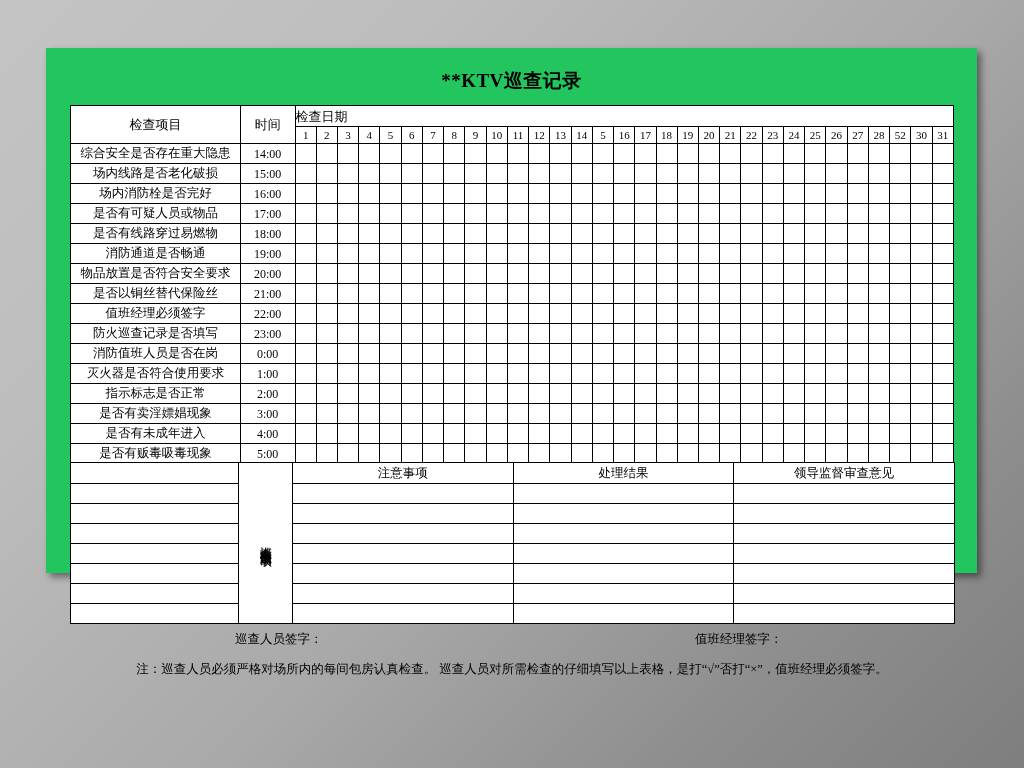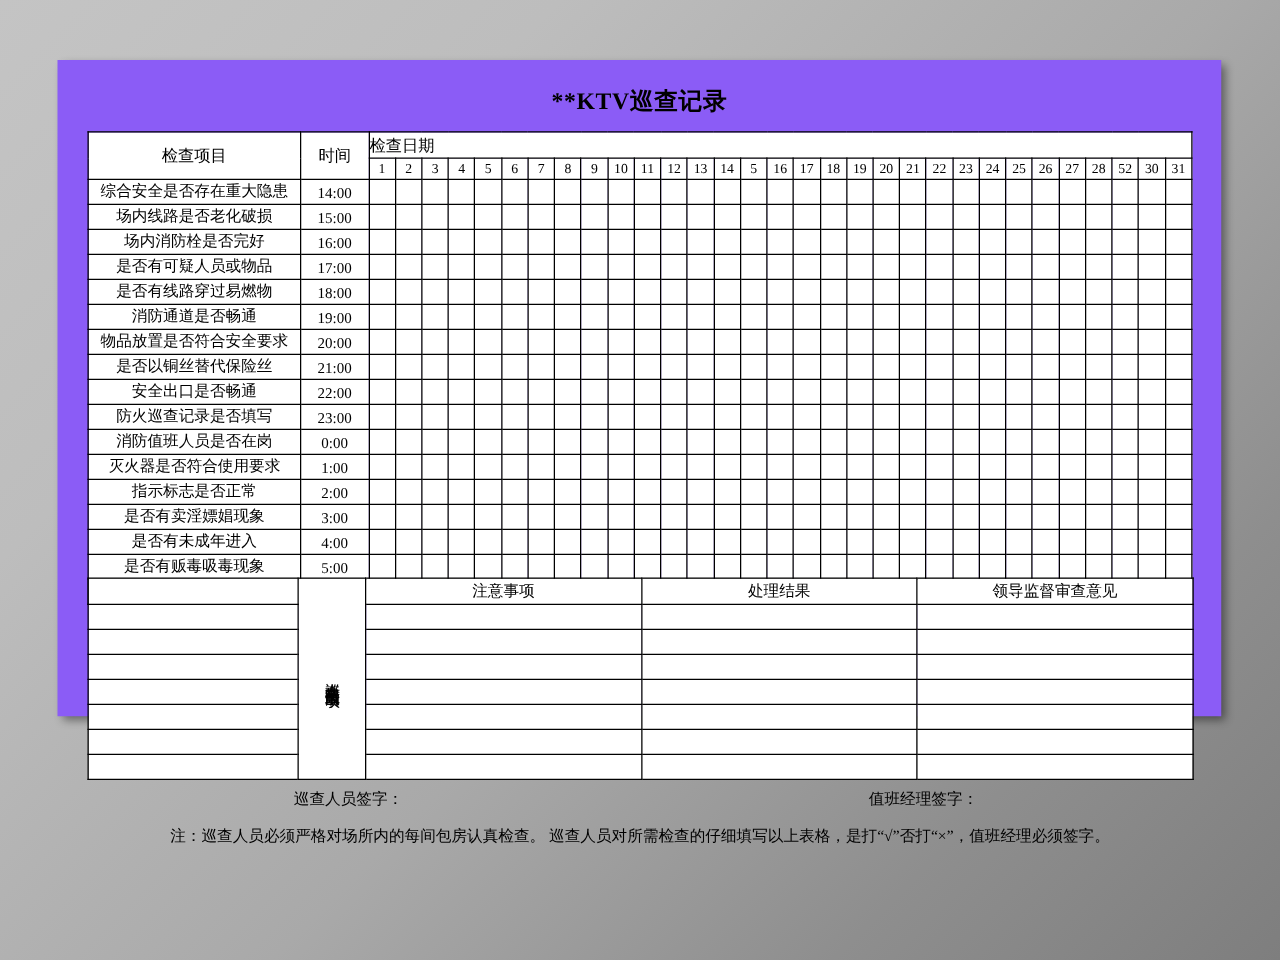--- a/index.html
+++ b/index.html
@@ -14,21 +14,21 @@
     background: linear-gradient(135deg, #c4c4c4 0%, #bdbdbd 25%, #a9a9a9 55%, #8e8e8e 80%, #7e7e7e 100%);
   }
 
   
   #paper {
     position: absolute;
     left: 46px;
     top: 48px;
     width: 931px;
     height: 525px;
-    background: #8b5cf6;
+    background: #22c55e;
     box-shadow: 4px 4px 7px rgba(0,0,0,0.45);
   }
 
   
   #doc-title {
     text-align: center;
     font-size: 19px;
     font-weight: bold;
     letter-spacing: 0.5px;
     margin-top: 20px;
@@ -511,21 +511,21 @@
             <td class="blank-cell"></td>
             <td class="blank-cell"></td>
             <td class="blank-cell"></td>
             <td class="blank-cell"></td>
             <td class="blank-cell"></td>
             <td class="blank-cell"></td>
             <td class="blank-cell"></td>
             <td class="blank-cell"></td>
           </tr>
           <tr>
-            <td class="item-cell">安全出口是否畅通</td>
+            <td class="item-cell">值班经理必须签字</td>
             <td class="time-cell">22:00</td>
             <td class="blank-cell"></td>
             <td class="blank-cell"></td>
             <td class="blank-cell"></td>
             <td class="blank-cell"></td>
             <td class="blank-cell"></td>
             <td class="blank-cell"></td>
             <td class="blank-cell"></td>
             <td class="blank-cell"></td>
             <td class="blank-cell"></td>

